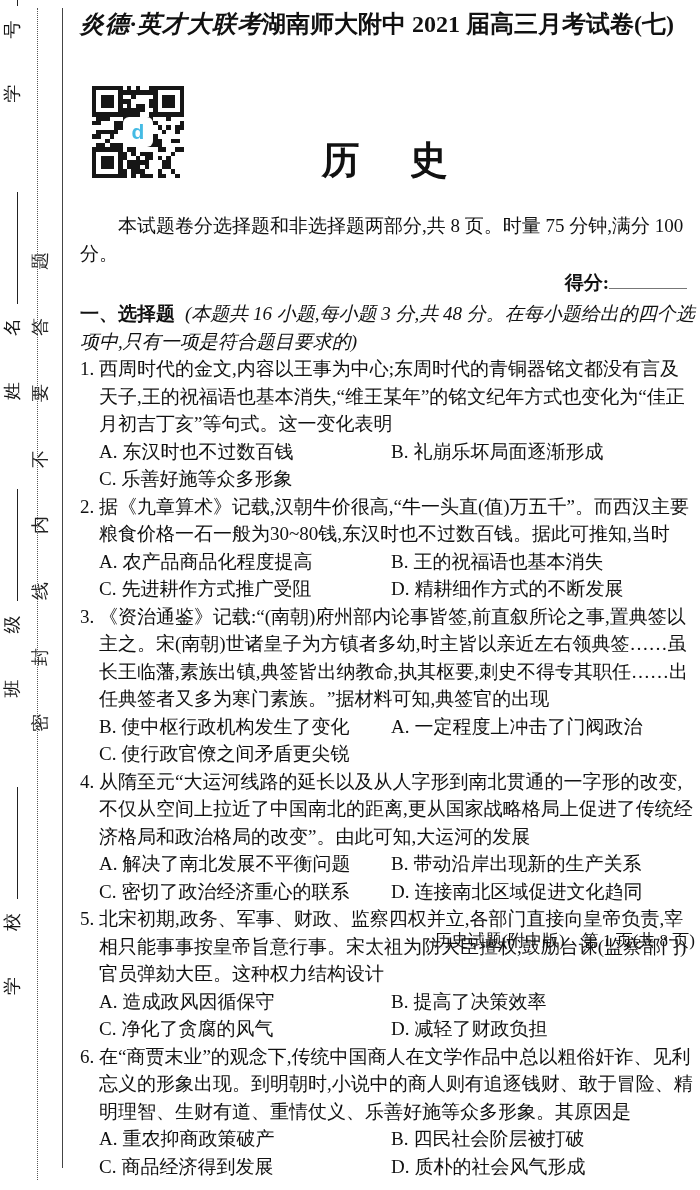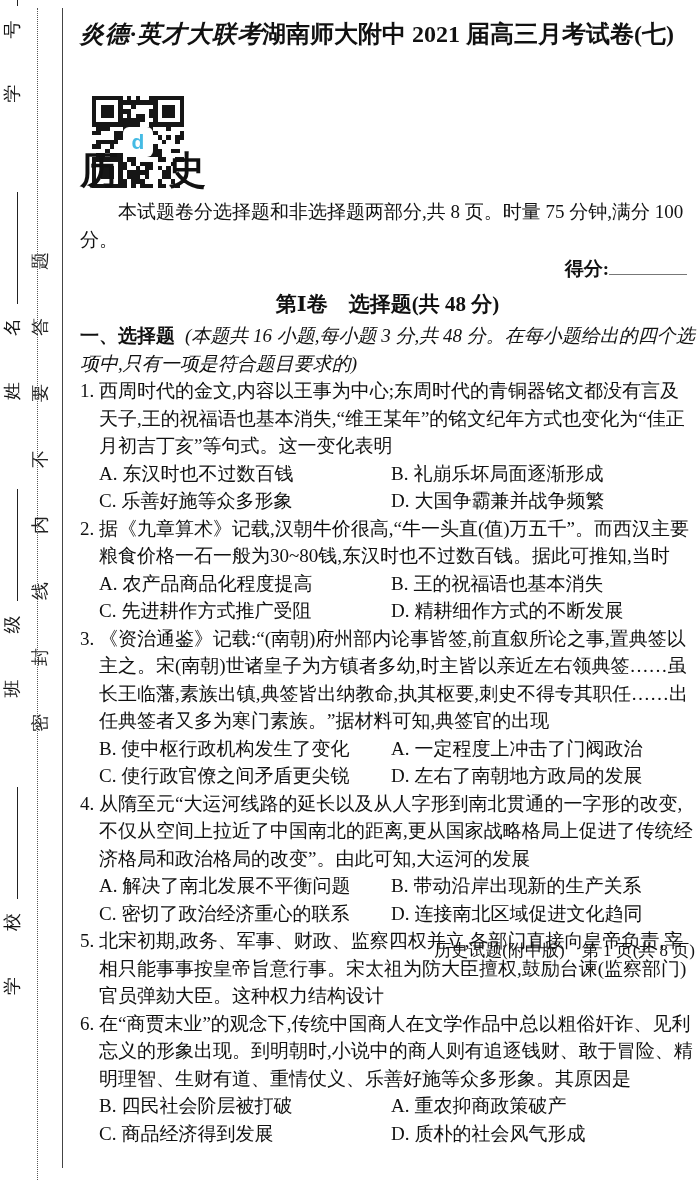--- a/index.html
+++ b/index.html
@@ -14,33 +14,33 @@
   .seal-dotted { position:absolute; left:37px; top:8px; height:1172px; border-left:1.5px dotted #555; }
   .seal-solid  { position:absolute; left:62px; top:8px; height:1160px; border-left:1.5px solid #444; }
   .rot { position:absolute; left:0; top:1190px; width:1190px; height:36px;
          transform-origin:0 0; transform:rotate(-90deg); white-space:nowrap; }
   .fields-rot { padding-left:195px; font-size:18px; letter-spacing:0; }
   .field-item { display:inline-block; margin-right:85px; }
   .field-label { letter-spacing:14px; }
   .blank-line { display:inline-block; width:112px; border-bottom:1.2px solid #222; height:16px; vertical-align:baseline; }
   .seal-rot { left:28px; padding-left:458px; font-size:18px; letter-spacing:48px; color:#222; }
   
-  .content { position:absolute; left:80px; top:10px; width:615px; height:964px; }
+  .content { position:absolute; left:80px; top:0; width:615px; height:964px; }
   .exam-header { padding-top:8px; font-size:24px; line-height:32px; font-weight:bold; white-space:nowrap; }
   .brand { font-style:italic; letter-spacing:1px; }
   
   .qr-box { position:absolute; left:12px; top:46px; width:92px; height:92px; }
   .qr-grid { display:grid; grid-template-columns:repeat(21,1fr); grid-template-rows:repeat(21,1fr);
              width:92px; height:92px; background:#fff; }
   .qm { background:#fff; } .qm.f { background:#161616; }
   .qr-logo { position:absolute; left:31px; top:31px; width:30px; height:30px; background:#fff;
              border-radius:6px; display:flex; align-items:center; justify-content:center;
              font-family:"Liberation Sans",sans-serif; font-weight:bold; font-size:21px; }
-  .subject-title { font-size:38px; font-weight:bold; line-height:48px; margin-top:4px; letter-spacing:6px;font-family:Liberation Serif, serif; }
-  .intro { margin-top:4px; font-size:19px; line-height:28px; text-indent:2em; }
+  .subject-title { text-align:center; font-size:38px; font-weight:bold; line-height:48px; margin-top:4px; letter-spacing:6px;font-family:Liberation Serif, serif; }
+  .intro { margin-top:28px; font-size:19px; line-height:28px; text-indent:2em; }
   .score-line { margin-top:2px; text-align:right; font-size:19px; line-height:28px; padding-right:8px; }
   .score-label { font-weight:bold;margin-top:8px; }
   .score-blank { display:inline-block; width:78px; border-bottom:1.5px solid #777; height:18px; }
   .section-title { margin-top:6px; text-align:center; font-size:21px; font-weight:bold; line-height:30px; }
   .body-text { font-size:19px; line-height:27.5px; }
   .part-heading { margin-top:3px; }
   .part-label { font-weight:bold; }
   .part-note { font-style:italic;margin-left:10px; }
   .question { position:relative; }
   .stem { padding-left:19px; position:relative; }
@@ -520,74 +520,77 @@
   </div>
 
   <div class="subject-title">历　史</div>
 
   <div class="intro body-text">本试题卷分选择题和非选择题两部分,共 8 页。时量 75 分钟,满分 100 分。</div>
 
   <div class="score-line">
     <span class="score-label">得分:</span><span class="score-blank"></span>
   </div>
 
-  <div class="section-title">第Ⅰ卷　选择题(共 48 分)</div>
 
   <div class="part-heading body-text">
     <span class="part-label">一、选择题</span><span class="part-note">(本题共 16 小题,每小题 3 分,共 48 分。在每小题给出的四个选项中,只有一项是符合题目要求的)</span>
   </div>
 
   <div class="question body-text">
     <div class="stem"><span class="qnum">1.</span><span>西周时代的金文,内容以王事为中心;东周时代的青铜器铭文都没有言及天子,王的祝福语也基本消失,“维王某年”的铭文纪年方式也变化为“佳正月初吉丁亥”等句式。这一变化表明</span></div>
     <div class="options">
       <div class="opt"><span class="okey">A.</span><span>东汉时也不过数百钱</span></div>
       <div class="opt"><span class="okey">B.</span><span>礼崩乐坏局面逐渐形成</span></div>
       <div class="opt"><span class="okey">C.</span><span>乐善好施等众多形象</span></div>
-      <div class="opt"><span class="okey">D.</span><span>大国争霸兼并战争频繁</span></div>
     </div>
   </div>
 
   <div class="question body-text">
     <div class="stem"><span class="qnum">2.</span><span>据《九章算术》记载,汉朝牛价很高,“牛一头直(值)万五千”。而西汉主要粮食价格一石一般为30~80钱,东汉时也不过数百钱。据此可推知,当时</span></div>
     <div class="options">
       <div class="opt"><span class="okey">A.</span><span>农产品商品化程度提高</span></div>
       <div class="opt"><span class="okey">B.</span><span>王的祝福语也基本消失</span></div>
       <div class="opt"><span class="okey">C.</span><span>先进耕作方式推广受阻</span></div>
       <div class="opt"><span class="okey">D.</span><span>精耕细作方式的不断发展</span></div>
     </div>
   </div>
 
   <div class="question body-text">
     <div class="stem"><span class="qnum">3.</span><span>《资治通鉴》记载:“(南朝)府州部内论事皆签,前直叙所论之事,置典签以主之。宋(南朝)世诸皇子为方镇者多幼,时主皆以亲近左右领典签……虽长王临藩,素族出镇,典签皆出纳教命,执其枢要,刺史不得专其职任……出任典签者又多为寒门素族。”据材料可知,典签官的出现</span></div>
     <div class="options">
       <div class="opt"><span class="okey">B.</span><span>使中枢行政机构发生了变化</span></div>
       <div class="opt"><span class="okey">A.</span><span>一定程度上冲击了门阀政治</span></div>
       <div class="opt"><span class="okey">C.</span><span>使行政官僚之间矛盾更尖锐</span></div>
-      <div class="opt"><span class="okey">D.</span><span>左右了南朝地方政局的发展</span></div>
     </div>
   </div>
 
   <div class="question body-text">
     <div class="stem"><span class="qnum">4.</span><span>从隋至元“大运河线路的延长以及从人字形到南北贯通的一字形的改变,不仅从空间上拉近了中国南北的距离,更从国家战略格局上促进了传统经济格局和政治格局的改变”。由此可知,大运河的发展</span></div>
     <div class="options">
       <div class="opt"><span class="okey">A.</span><span>解决了南北发展不平衡问题</span></div>
       <div class="opt"><span class="okey">B.</span><span>带动沿岸出现新的生产关系</span></div>
       <div class="opt"><span class="okey">C.</span><span>密切了政治经济重心的联系</span></div>
       <div class="opt"><span class="okey">D.</span><span>连接南北区域促进文化趋同</span></div>
     </div>
   </div>
 
   <div class="question body-text">
     <div class="stem"><span class="qnum">5.</span><span>北宋初期,政务、军事、财政、监察四权并立,各部门直接向皇帝负责,宰相只能事事按皇帝旨意行事。宋太祖为防大臣擅权,鼓励台谏(监察部门)官员弹劾大臣。这种权力结构设计</span></div>
+    <div class="options">
+      <div class="opt"><span class="okey">A.</span><span>造成政风因循保守</span></div>
+      <div class="opt"><span class="okey">B.</span><span>提高了决策效率</span></div>
+      <div class="opt"><span class="okey">C.</span><span>净化了贪腐的风气</span></div>
+      <div class="opt"><span class="okey">D.</span><span>减轻了财政负担</span></div>
+    </div>
   </div>
 
   <div class="question body-text">
     <div class="stem"><span class="qnum">6.</span><span>在“商贾末业”的观念下,传统中国商人在文学作品中总以粗俗奸诈、见利忘义的形象出现。到明朝时,小说中的商人则有追逐钱财、敢于冒险、精明理智、生财有道、重情仗义、乐善好施等众多形象。其原因是</span></div>
     <div class="options">
+      <div class="opt"><span class="okey">A.</span><span>重农抑商政策破产</span></div>
       <div class="opt"><span class="okey">B.</span><span>四民社会阶层被打破</span></div>
-      <div class="opt"><span class="okey">A.</span><span>重农抑商政策破产</span></div>
       <div class="opt"><span class="okey">C.</span><span>商品经济得到发展</span></div>
       <div class="opt"><span class="okey">D.</span><span>质朴的社会风气形成</span></div>
     </div>
   </div>
 
   <div class="footer">历史试题(附中版)　第 1 页(共 8 页)</div>
 </div>
 
 </body></html>

